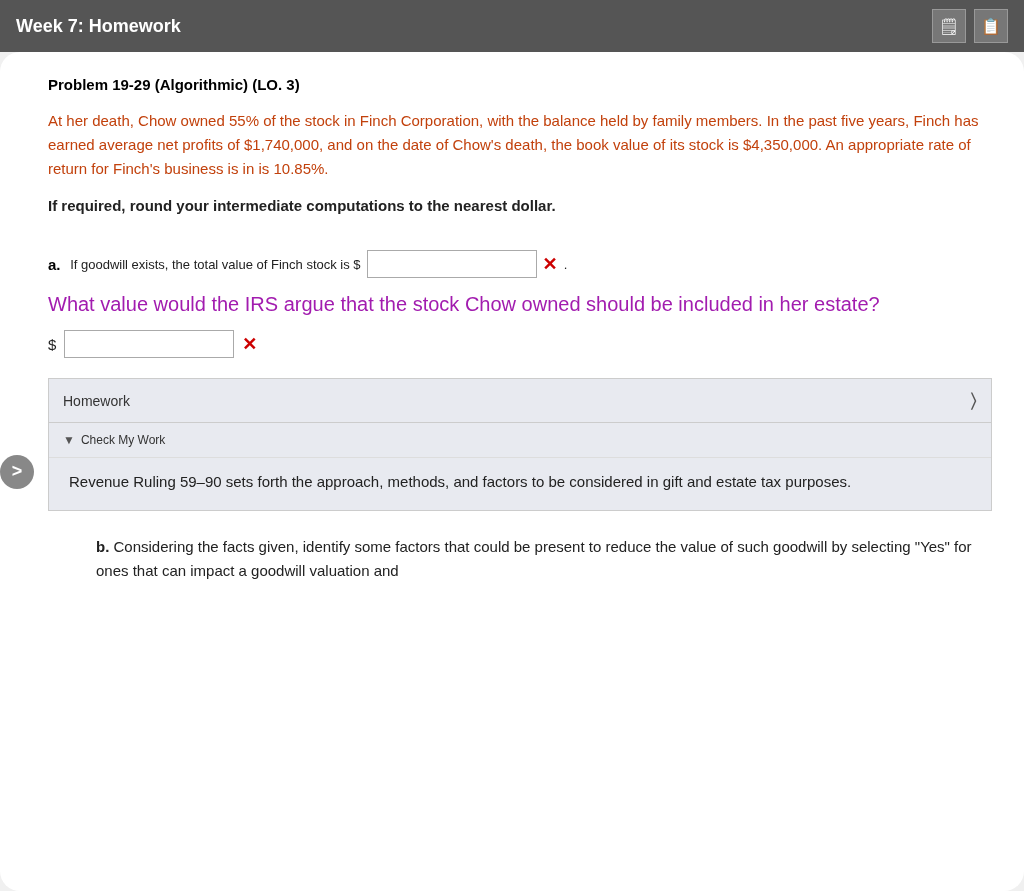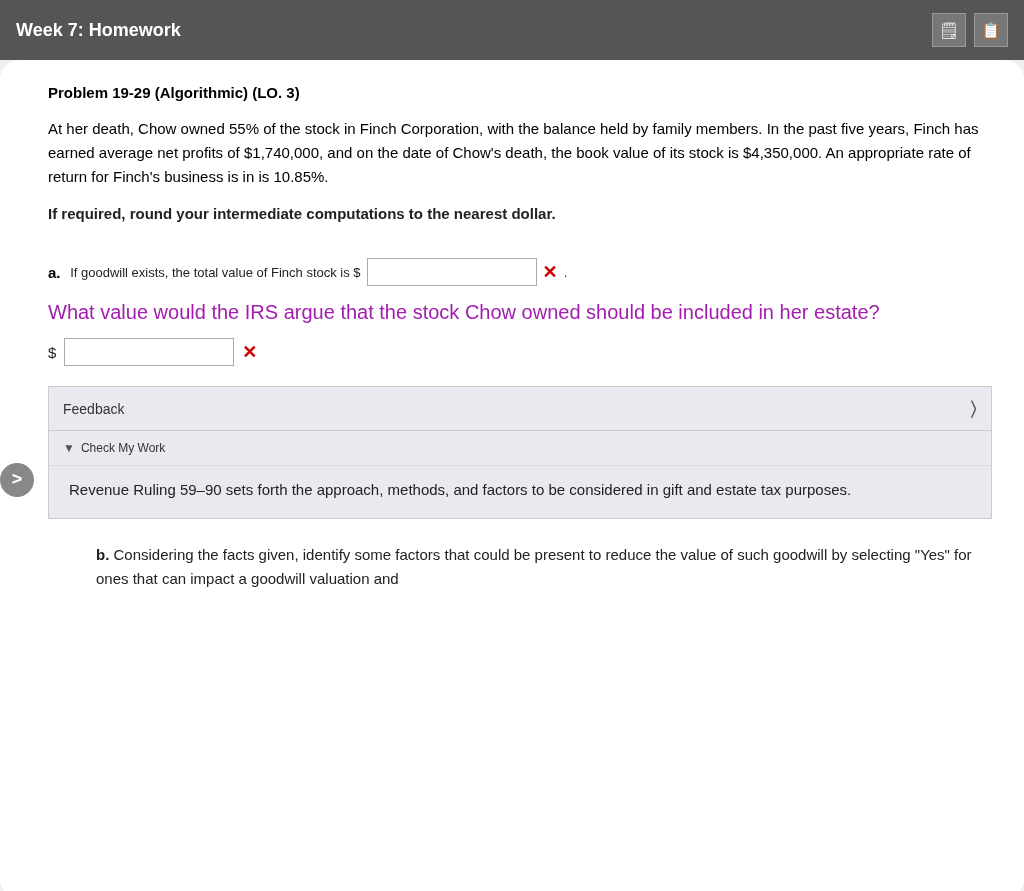--- a/index.html
+++ b/index.html
@@ -18,21 +18,21 @@
     }
 
     
     .header {
       background: #555555;
       color: white;
       padding: 10px 16px;
       display: flex;
       align-items: center;
       justify-content: space-between;
-      height: 60px;
+      height: 52px;
     }
 
     .header-title {
       font-size: 18px;
       font-weight: bold;
       color: white;
     }
 
     .header-icons {
       display: flex;
@@ -91,21 +91,21 @@
     .problem-title {
       font-size: 15px;
       font-weight: bold;
       margin-bottom: 16px;
     }
 
     .problem-text {
       font-size: 15px;
       line-height: 1.6;
       margin-bottom: 16px;
-      color: #000000;
+      color: #c2410c;
     }
 
     .round-note {
       font-size: 15px;
       font-weight: bold;
       margin-bottom: 36px;
       color: #222;
     }
 
     .question-block {
@@ -269,21 +269,21 @@
 
       <div class="input-row">
         <span class="dollar-sign">$</span>
         <input class="answer-input" type="text" style="">
         <span class="x-mark">✕</span>
       </div>
     </div>
 
     <div class="feedback-container">
       <div class="feedback-header">
-        <span class="feedback-label">Feedback</span>
+        <span class="feedback-label">Homework</span>
         <span class="hand-cursor">〉︎</span>
       </div>
       <div class="check-my-work-row">
         <span class="triangle-icon">▼</span>
         <span class="check-my-work-label">Check My Work</span>
       </div>
       <div class="feedback-body">
         <span>Revenue Ruling 59–90 sets forth the approach, methods, and factors to be considered in gift and estate tax purposes.</span>
       </div>
     </div>

